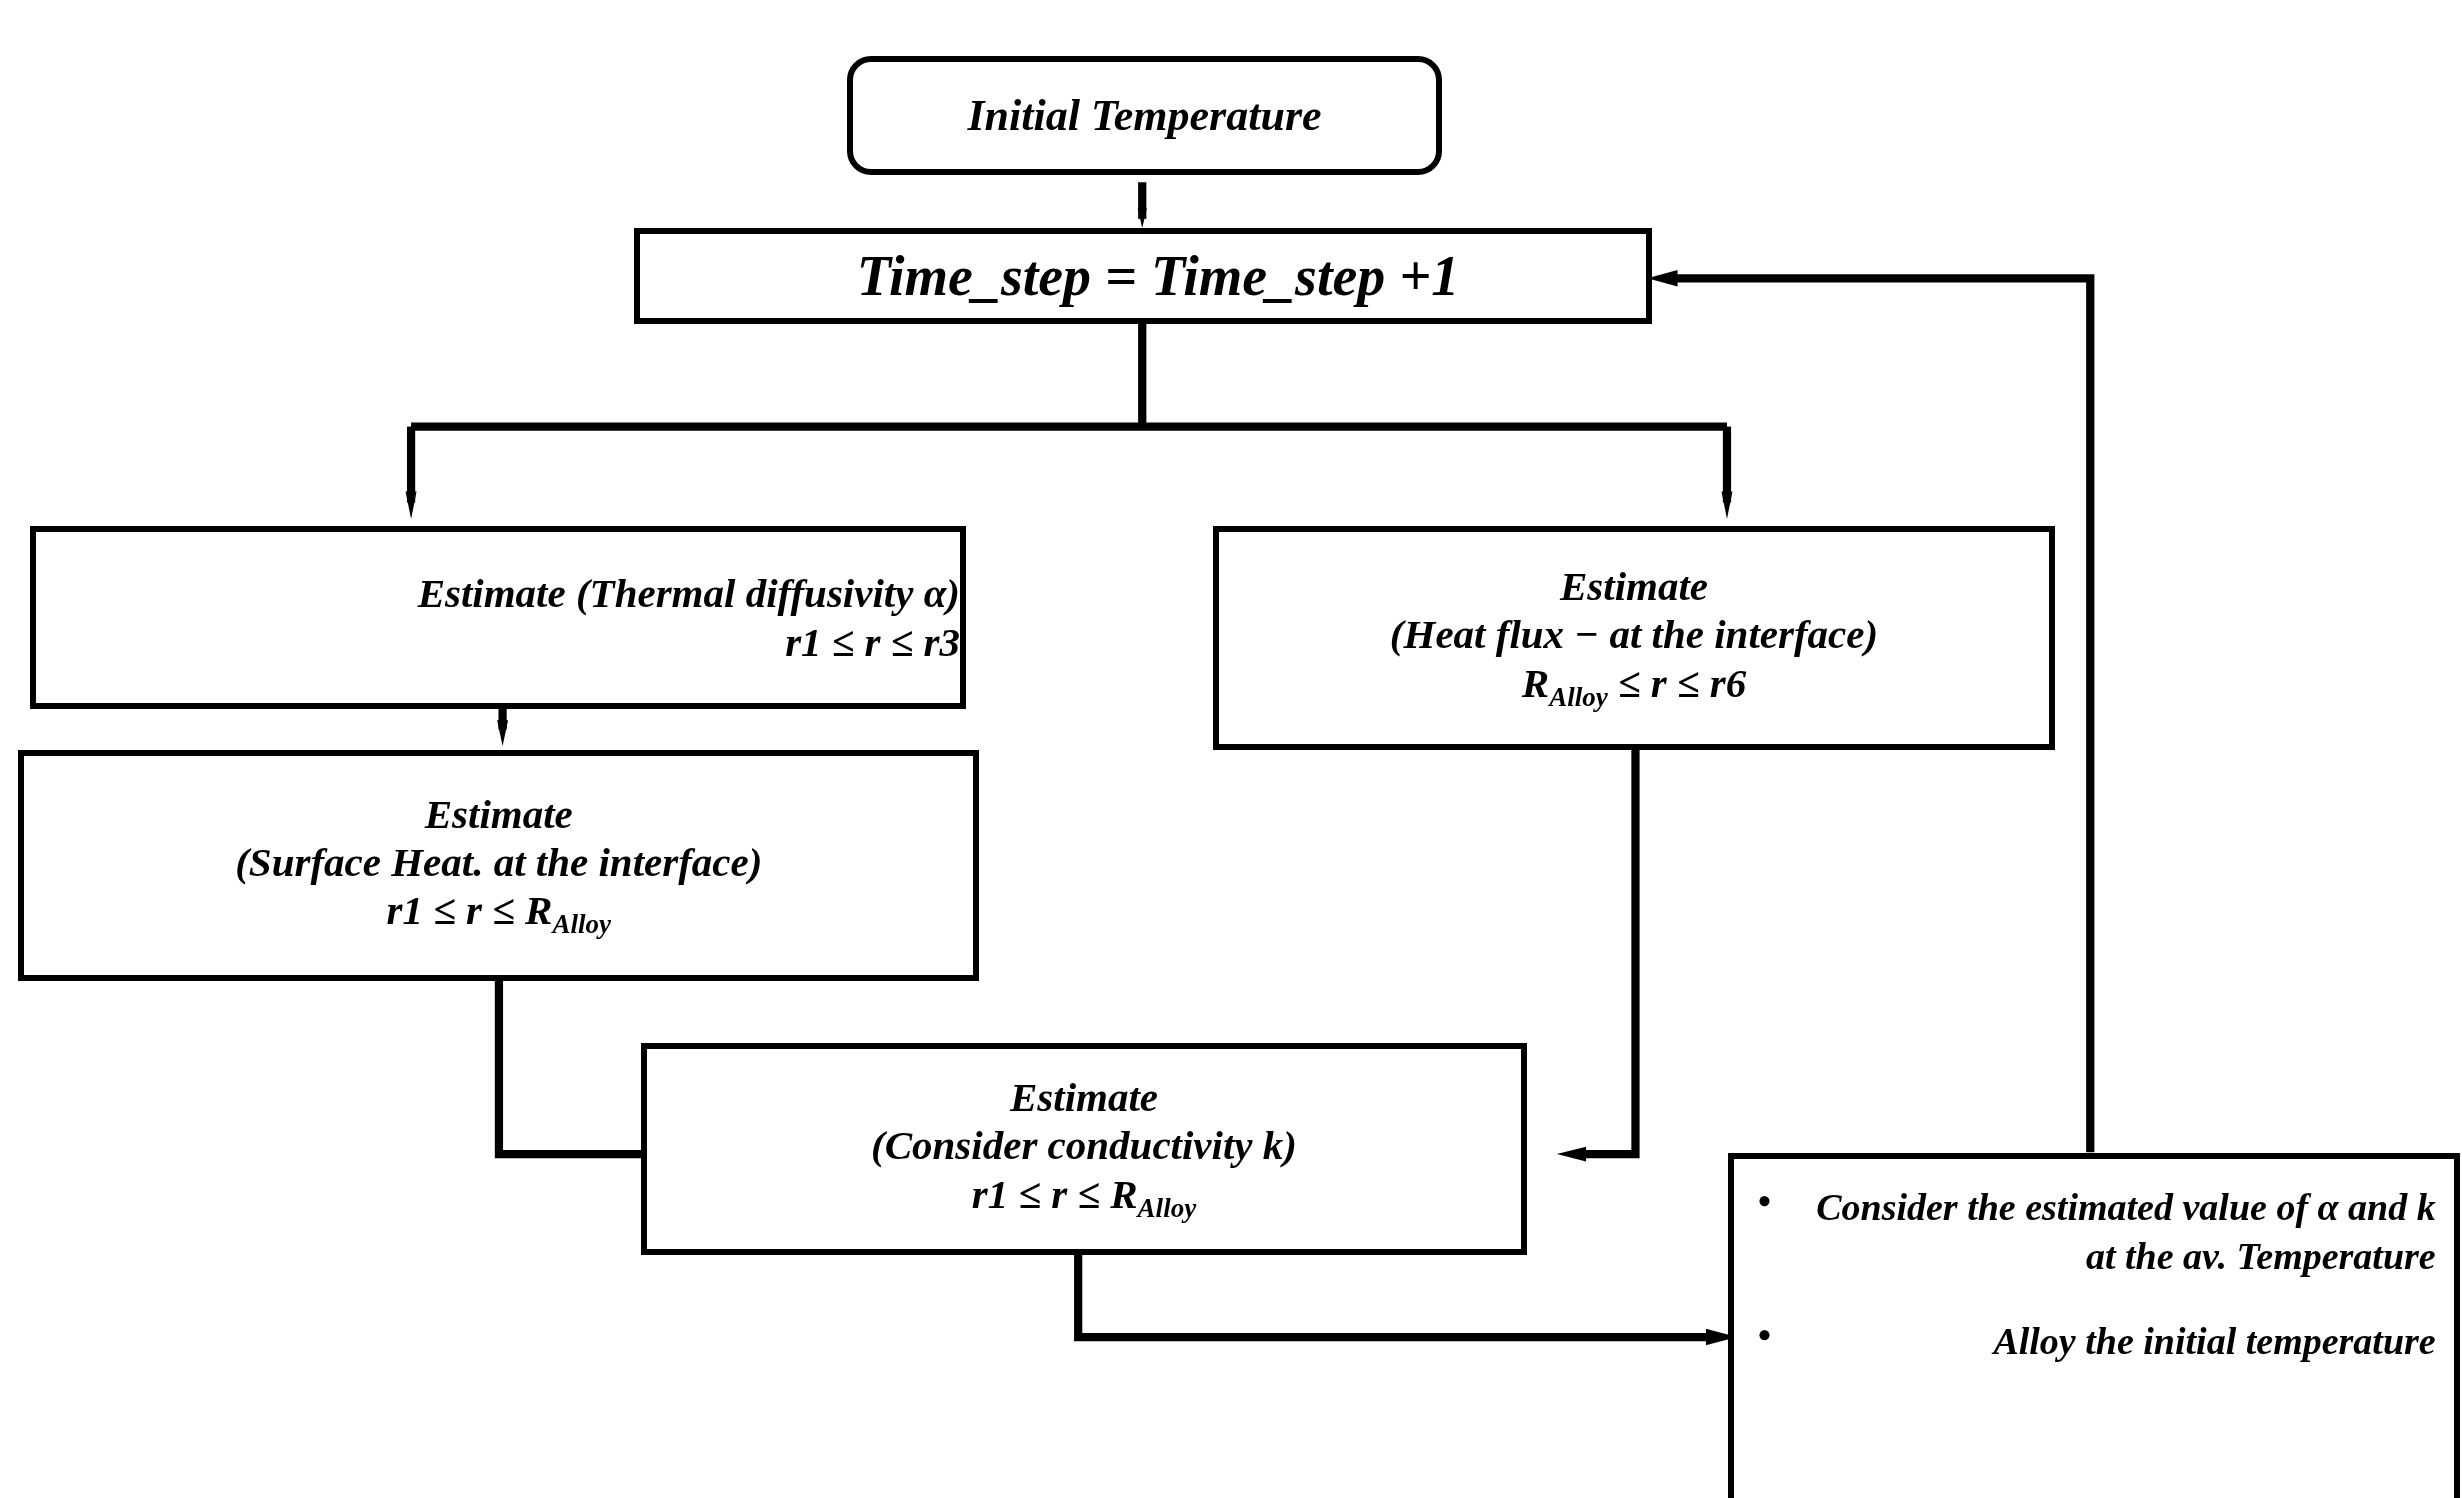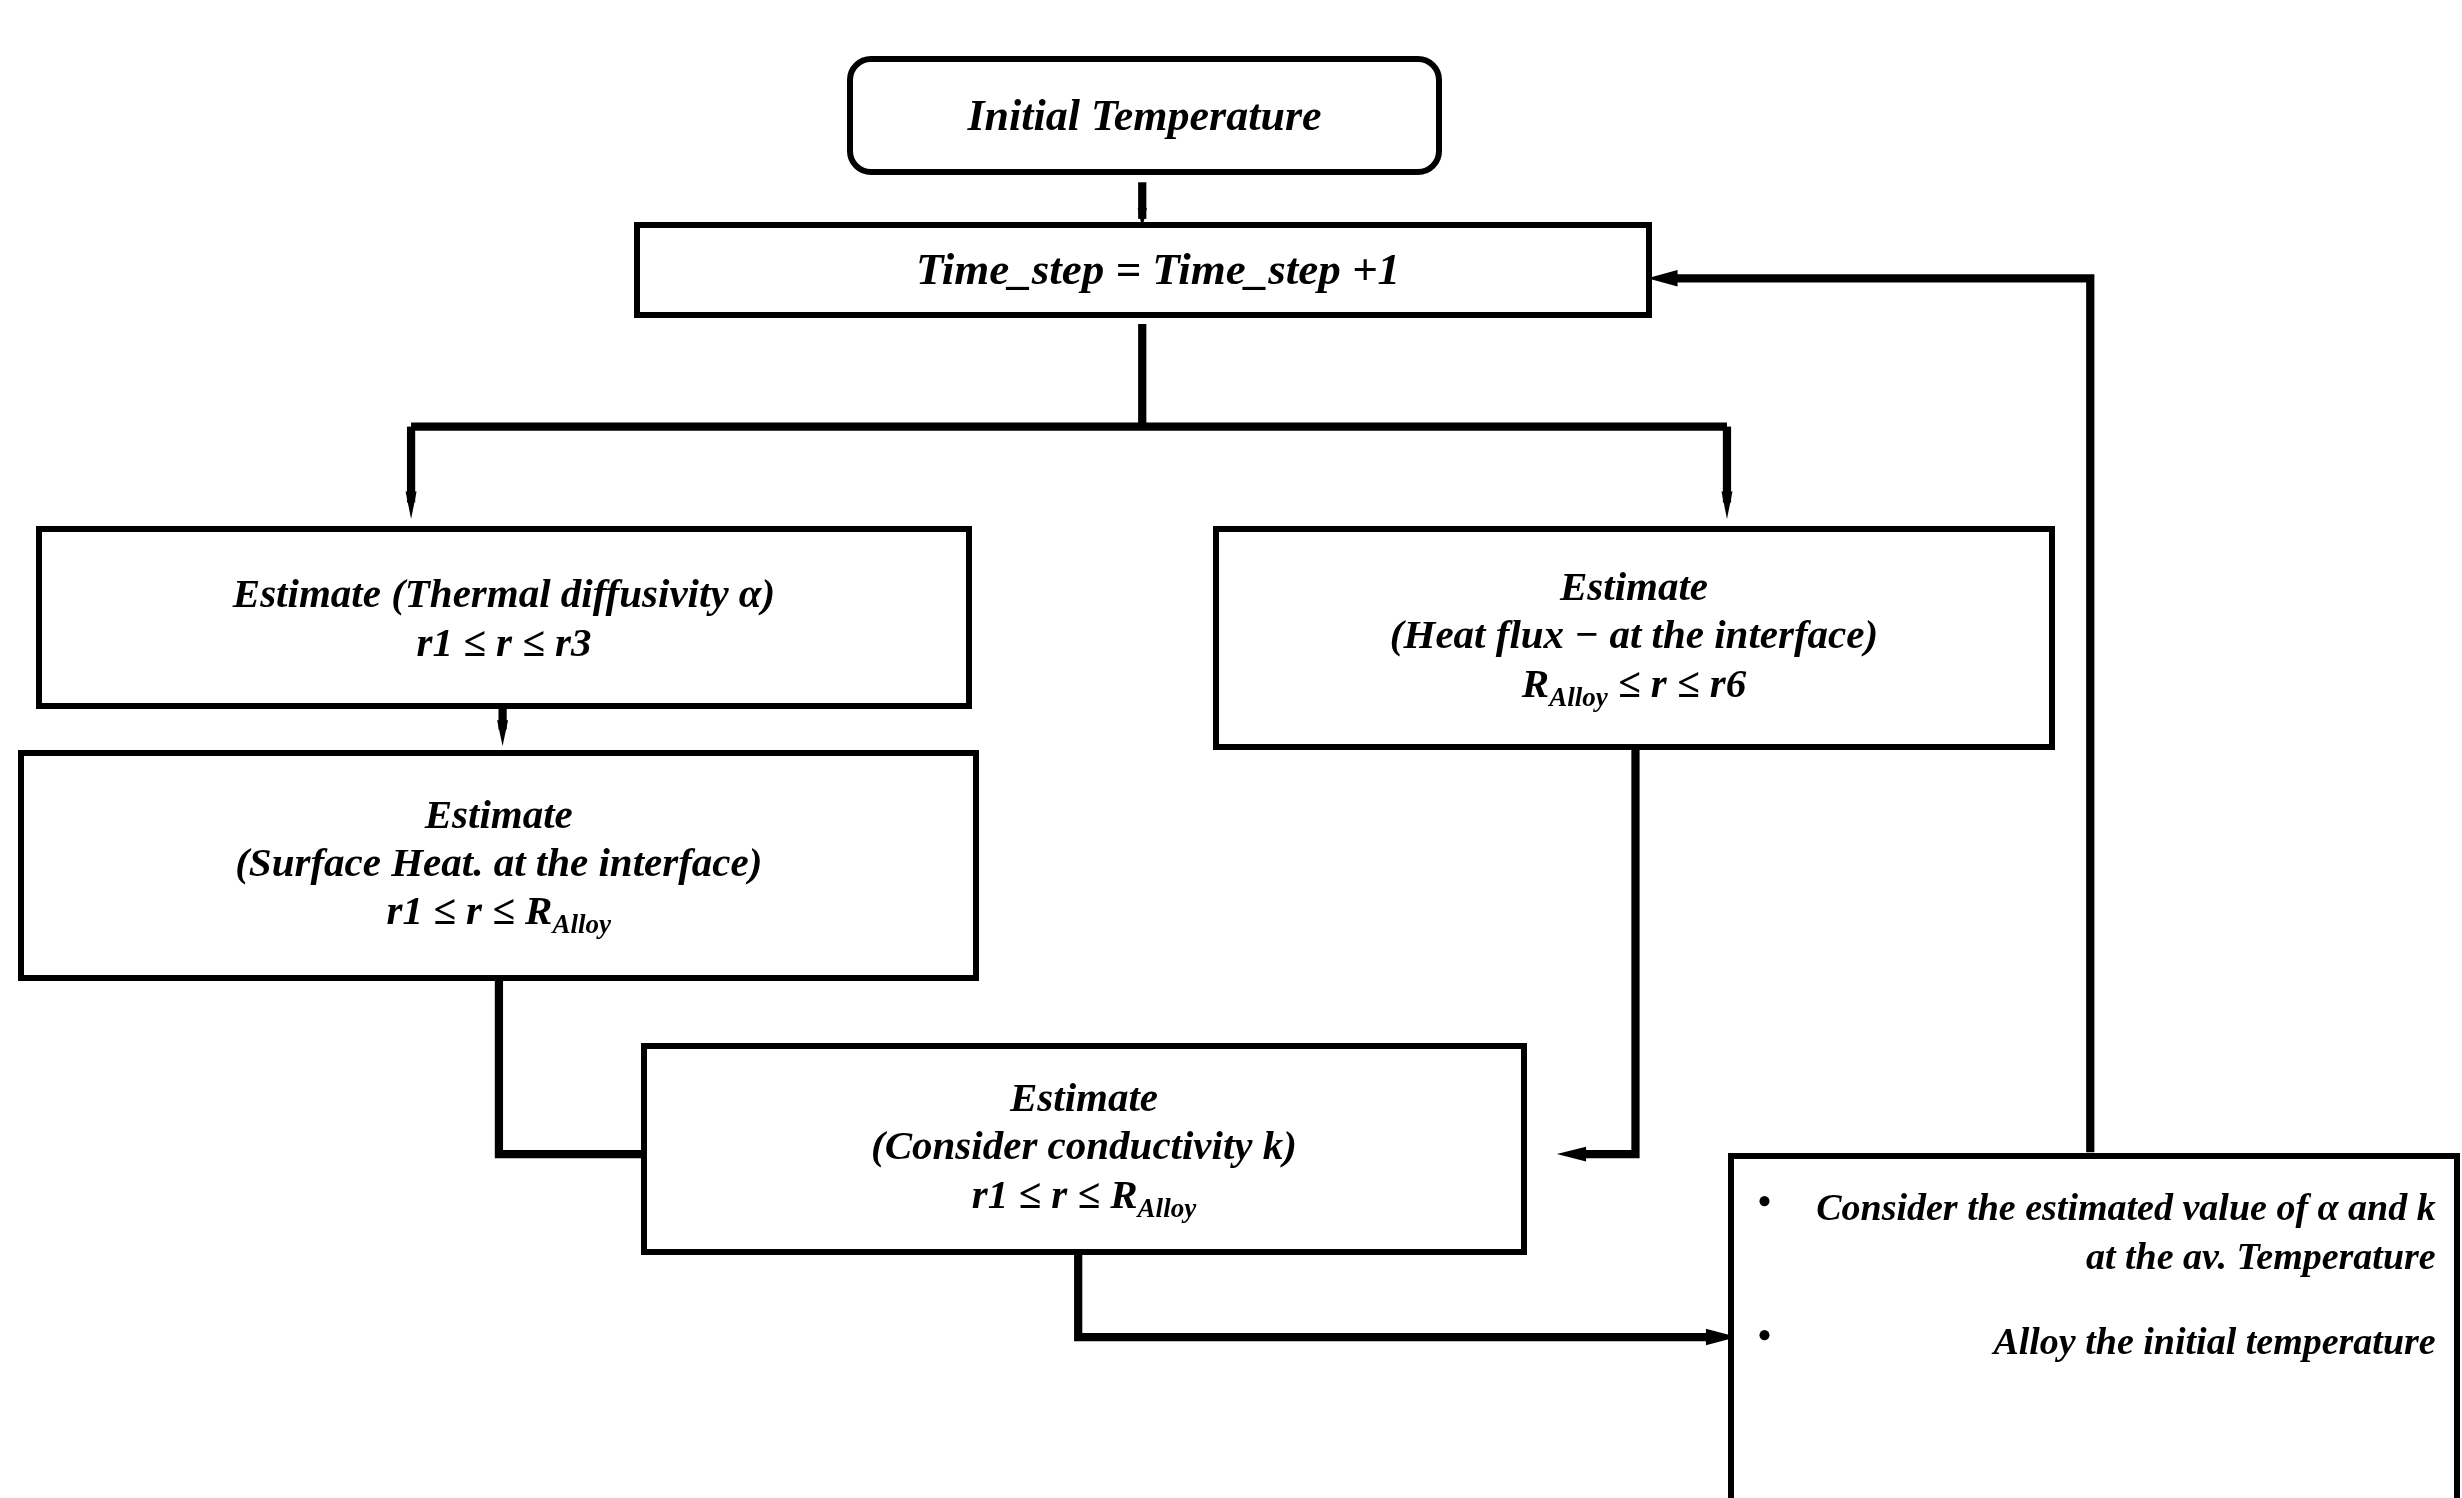--- a/index.html
+++ b/index.html
@@ -139,25 +139,25 @@
     <g>
       <path d="M 2284 1210 L 2284 255 L 1822 255" stroke="#000000" stroke-width="9" fill="none"></path>
       <path d="M 1833 246 L 1800 255 L 1833 264 Z" fill="#000000"></path>
     </g>
   </svg>
 
   <div class="node rounded" style="left:847px; top:11px; width:595px; height:119px; font-size:44px;">
     <span class="line">Initial Temperature</span>
   </div>
 
-  <div class="node" style="left:634px; top:177px; width:1018px; height:96px; font-size:45px;padding-left:30px;">
+  <div class="node" style="left:634px; top:183px; width:1018px; height:96px; font-size:56px;padding-left:30px;">
     <span class="line">Time_step = Time_step +1</span>
   </div>
 
-  <div class="node" style="left:36px; top:481px; width:936px; height:183px; font-size:41px;">
+  <div class="node" style="left:30px; top:481px; width:936px; height:183px; font-size:41px;align-items:flex-end;">
     <span class="line">Estimate (Thermal diffusivity  α)</span>
     <span class="line">r1 ≤ r ≤ r3</span>
   </div>
 
   <div class="node" style="left:1213px; top:481px; width:842px; height:224px; font-size:41px;">
     <span class="line">Estimate</span>
     <span class="line">(Heat flux − at the interface)</span>
     <span class="line"><span>R</span><span class="sub">Alloy</span><span> ≤ r  ≤ r6</span></span>
   </div>
 

